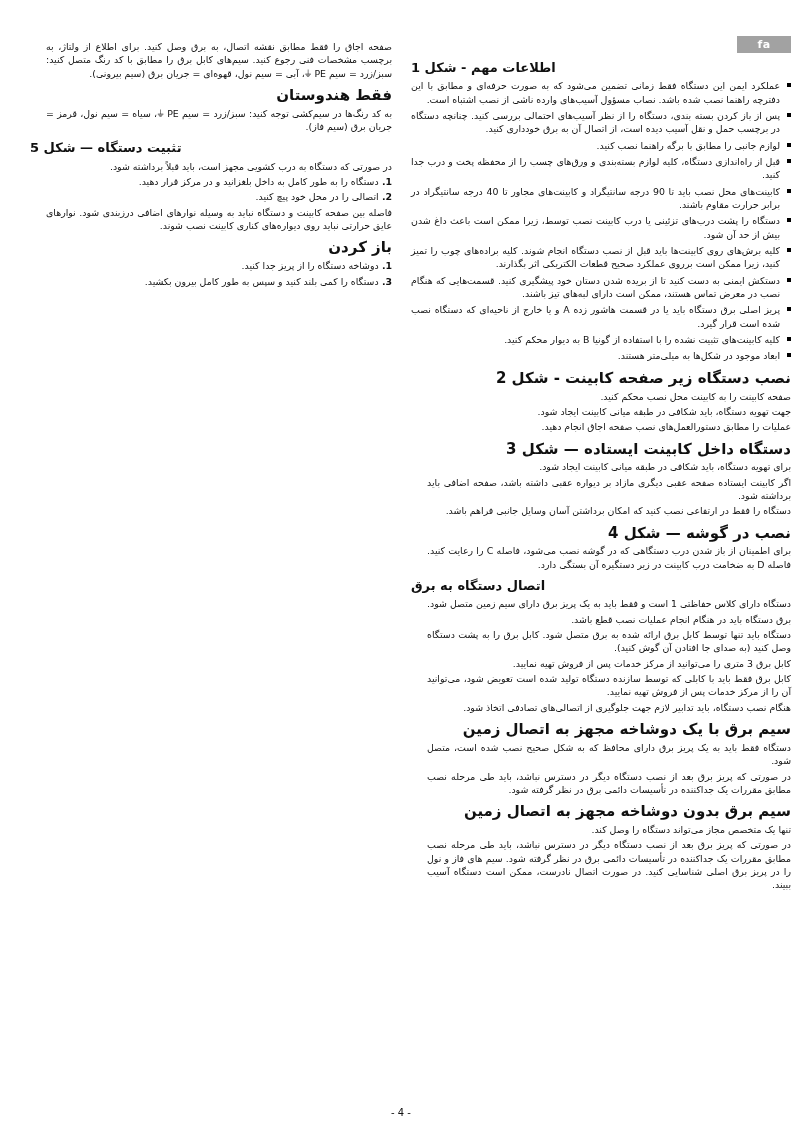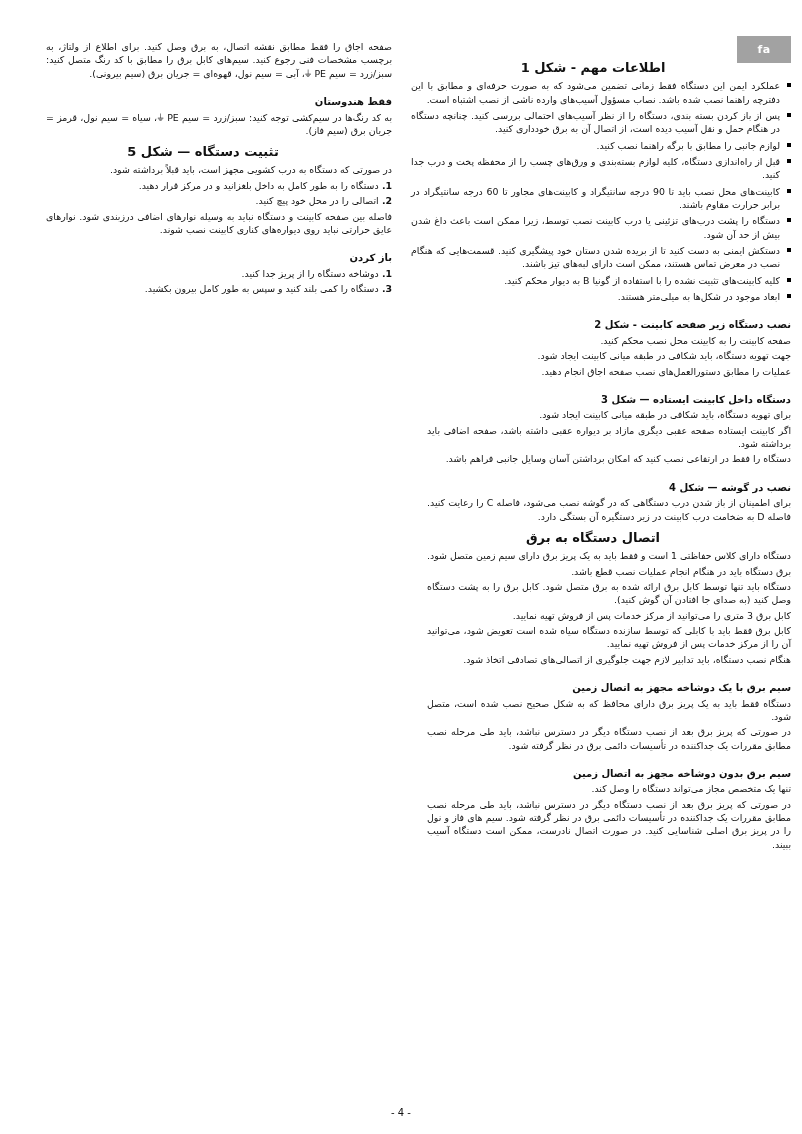--- a/index.html
+++ b/index.html
@@ -12,21 +12,21 @@
     font-family: "DejaVu Sans", sans-serif;
     color: #111111;
     overflow: hidden;
     margin: 0 auto;
   }
   .lang-badge {
     position: absolute;
     top: 36px;
     right: 11px;
     width: 54px;
-    height: 27px;
+    height: 17px;
     background: #a2a2a2;
     color: #ffffff;
     font-weight: bold;
     font-size: 11px;
     display: flex;
     align-items: center;
     justify-content: center;
     letter-spacing: .5px;
   }
   .col {
@@ -36,27 +36,27 @@
     font-size: 9.4px;
     line-height: 1.42;
   }
   .col-right { top: 60px; right: 11px; width: 380px; }
   .col-left  { top: 40px; left: 30px;  width: 362px; }
   section { margin: 0; }
   .h-large {
     font-size: 13px;
     font-weight: bold;
     margin: 7px 16px 3px 0;
-    text-align: center;
+    text-align: left;
     line-height: 1.25;
   }
   .h-small {
-    font-size: 10px;
+    font-size: 15px;
     font-weight: bold;
-    margin: 16px 0 2px 0;
+    margin: 6px 0 2px 0;
     text-align: right;
     line-height: 1.25;
   }
   .col section:first-child .h-large,
   .col section:first-child .h-small { margin-top: 0; }
   p { margin: 0 0 3px 0; padding: 0; }
   p.para { margin-bottom: 2px; margin-left: 16px; }
   p.bullet {
     position: relative;
     padding-right: 11px;
@@ -109,28 +109,28 @@
         <div class="h-small">باز کردن</div>
         <p class="step"><span class="num">1. </span><span>دوشاخه دستگاه را از پریز جدا کنید.</span></p>
         <p class="step"><span class="num">3. </span><span>دستگاه را کمی بلند کنید و سپس به طور کامل بیرون بکشید.</span></p>
       </section>
     </div>
 
   <div class="col col-right">
       <section>
         <div class="h-large">اطلاعات مهم - شکل 1</div>
         <p class="bullet"><span class="sq"></span><span>عملکرد ایمن این دستگاه فقط زمانی تضمین می‌شود که به صورت حرفه‌ای و مطابق با این دفترچه راهنما نصب شده باشد. نصاب مسؤول آسیب‌های وارده ناشی از نصب اشتباه است.</span></p>
-        <p class="bullet"><span class="sq"></span><span>پس از باز کردن بسته بندی، دستگاه را از نظر آسیب‌های احتمالی بررسی کنید. چنانچه دستگاه در هنگام حمل و نقل آسیب دیده است، از اتصال آن به برق خودداری کنید.</span></p>
+        <p class="bullet"><span class="sq"></span><span>پس از باز کردن بسته بندی، دستگاه را از نظر آسیب‌های احتمالی بررسی کنید. چنانچه دستگاه در برچسب حمل و نقل آسیب دیده است، از اتصال آن به برق خودداری کنید.</span></p>
         <p class="bullet"><span class="sq"></span><span>لوازم جانبی را مطابق با برگه راهنما نصب کنید.</span></p>
         <p class="bullet"><span class="sq"></span><span>قبل از راه‌اندازی دستگاه، کلیه لوازم بسته‌بندی و ورق‌های چسب را از محفظه پخت و درب جدا کنید.</span></p>
-        <p class="bullet"><span class="sq"></span><span>کابینت‌های محل نصب باید تا 90 درجه سانتیگراد و کابینت‌های مجاور تا 60 درجه سانتیگراد در برابر حرارت مقاوم باشند.</span></p>
+        <p class="bullet"><span class="sq"></span><span>کابینت‌های محل نصب باید تا 90 درجه سانتیگراد و کابینت‌های مجاور تا 40 درجه سانتیگراد در برابر حرارت مقاوم باشند.</span></p>
         <p class="bullet"><span class="sq"></span><span>دستگاه را پشت درب‌های تزئینی یا درب کابینت نصب توسط، زیرا ممکن است باعث داغ شدن بیش از حد آن شود.</span></p>
-        <p class="bullet"><span class="sq"></span></p>
+        <p class="bullet"><span class="sq"></span><span>کلیه برش‌های روی کابینت‌ها باید قبل از نصب دستگاه انجام شوند. کلیه براده‌های چوب را تمیز کنید، زیرا ممکن است برروی عملکرد صحیح قطعات الکتریکی اثر بگذارند.</span></p>
         <p class="bullet"><span class="sq"></span><span>دستکش ایمنی به دست کنید تا از بریده شدن دستان خود پیشگیری کنید. قسمت‌هایی که هنگام نصب در معرض تماس هستند، ممکن است دارای لبه‌های تیز باشند.</span></p>
-        <p class="bullet"><span class="sq"></span></p>
+        <p class="bullet"><span class="sq"></span><span>پریز اصلی برق دستگاه باید یا در قسمت هاشور زده A و یا خارج از ناحیه‌ای که دستگاه نصب شده است قرار گیرد.</span></p>
         <p class="bullet"><span class="sq"></span><span>کلیه کابینت‌های تثبیت نشده را با استفاده از گونیا B به دیوار محکم کنید.</span></p>
         <p class="bullet"><span class="sq"></span><span>ابعاد موجود در شکل‌ها به میلی‌متر هستند.</span></p>
       </section>
       <section>
         <div class="h-small">نصب دستگاه زیر صفحه کابینت - شکل 2</div>
         <p class="para">صفحه کابینت را به کابینت محل نصب محکم کنید.</p>
         <p class="para">جهت تهویه دستگاه، باید شکافی در طبقه میانی کابینت ایجاد شود.</p>
         <p class="para">عملیات را مطابق دستورالعمل‌های نصب صفحه اجاق انجام دهید.</p>
       </section>
       <section>
@@ -142,21 +142,21 @@
       <section>
         <div class="h-small">نصب در گوشه — شکل 4</div>
         <p class="para">برای اطمینان از باز شدن درب دستگاهی که در گوشه نصب می‌شود، فاصله C را رعایت کنید. فاصله D به ضخامت درب کابینت در زیر دستگیره آن بستگی دارد.</p>
       </section>
       <section>
         <div class="h-large">اتصال دستگاه به برق</div>
         <p class="para">دستگاه دارای کلاس حفاظتی 1 است و فقط باید به یک پریز برق دارای سیم زمین متصل شود.</p>
         <p class="para">برق دستگاه باید در هنگام انجام عملیات نصب قطع باشد.</p>
         <p class="para">دستگاه باید تنها توسط کابل برق ارائه شده به برق متصل شود. کابل برق را به پشت دستگاه وصل کنید (به صدای جا افتادن آن گوش کنید).</p>
         <p class="para">کابل برق 3 متری را می‌توانید از مرکز خدمات پس از فروش تهیه نمایید.</p>
-        <p class="para">کابل برق فقط باید با کابلی که توسط سازنده دستگاه سیاه شده است تعویض شود، می‌توانید آن را از مرکز خدمات پس از فروش تهیه نمایید.</p>
+        <p class="para">کابل برق فقط باید با کابلی که توسط سازنده دستگاه تولید شده است تعویض شود، می‌توانید آن را از مرکز خدمات پس از فروش تهیه نمایید.</p>
         <p class="para">هنگام نصب دستگاه، باید تدابیر لازم جهت جلوگیری از اتصالی‌های تصادفی اتخاذ شود.</p>
       </section>
       <section>
         <div class="h-small">سیم برق با یک دوشاخه مجهز به اتصال زمین</div>
         <p class="para">دستگاه فقط باید به یک پریز برق دارای محافظ که به شکل صحیح نصب شده است، متصل شود.</p>
         <p class="para">در صورتی که پریز برق بعد از نصب دستگاه دیگر در دسترس نباشد، باید طی مرحله نصب مطابق مقررات یک جداکننده در تأسیسات دائمی برق در نظر گرفته شود.</p>
       </section>
       <section>
         <div class="h-small">سیم برق بدون دوشاخه مجهز به اتصال زمین</div>
         <p class="para">تنها یک متخصص مجاز می‌تواند دستگاه را وصل کند.</p>

